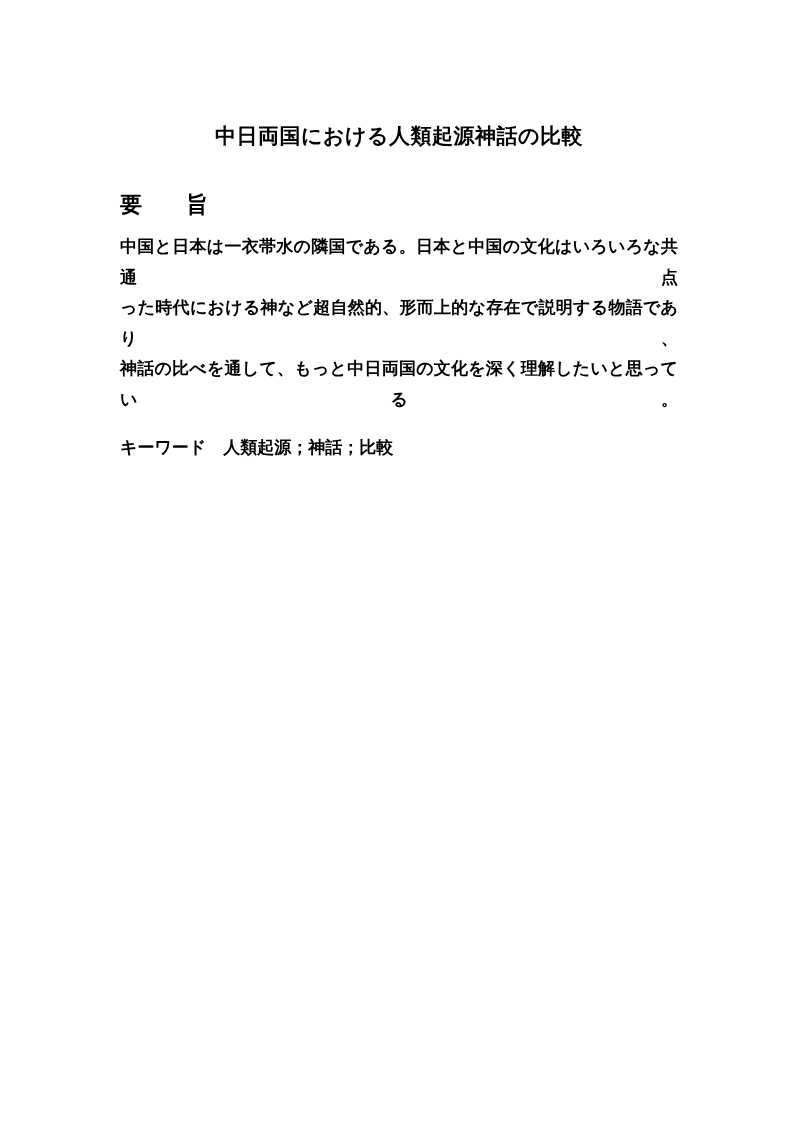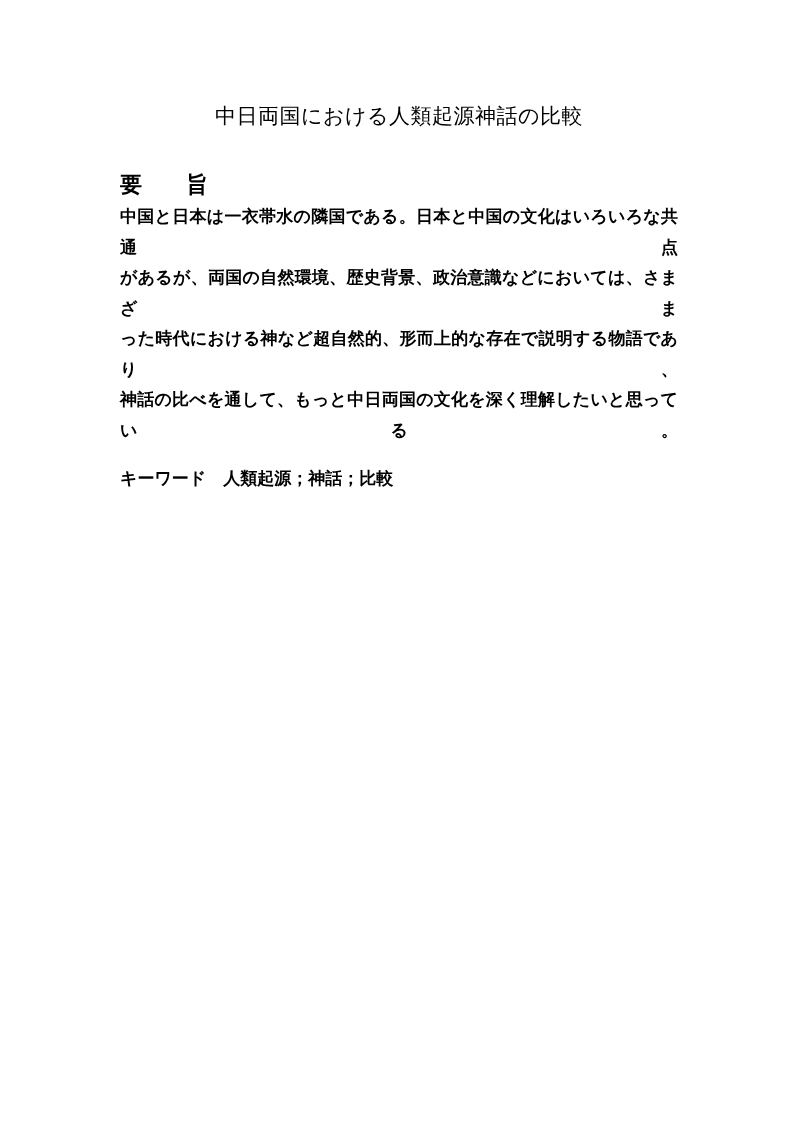--- a/index.html
+++ b/index.html
@@ -17,34 +17,35 @@
   }
   .page {
     box-sizing: border-box;
     width: 793px;
     height: 1122px;
     padding: 103px 115px 0 120px;
     background: #ffffff;
   }
   .doc-title {
     font-size: 21px;
-    font-weight: normal;
+    font-weight: bold;
     line-height: 27px;
     text-align: center;
     letter-spacing: 0.5px;
     white-space: nowrap;
+    margin-top: 20px;
   }
   .abstract-heading {
     margin-top: 44px;
     font-size: 22px;
     font-weight: bold;
     line-height: 22px;
   }
   .abstract-body {
-    margin-top: 6px;
+    margin-top: 16px;
   }
   .jline {
     font-size: 17px;
     font-weight: bold;
     line-height: 30.5px;
     text-align: justify;
     text-align-last: justify;
     text-justify: inter-character;
   }
   .keywords-line {
@@ -59,20 +60,19 @@
 <body>
 
 <div class="page">
 
   <div class="doc-title">中日両国における人類起源神話の比較</div>
 
   <div class="abstract-heading">要　　旨</div>
 
   <div class="abstract-body">
     <div class="jline">中国と日本は一衣帯水の隣国である。日本と中国の文化はいろいろな共通点</div>
-    <div class="jline">があるが、両国の自然環境、歴史背景、政治意識などにおいては、さまざま</div>
     <div class="jline">った時代における神など超自然的、形而上的な存在で説明する物語であり、</div>
     <div class="jline">神話の比べを通して、もっと中日両国の文化を深く理解したいと思っている。</div>
   </div>
 
   <div class="keywords-line">キーワード　人類起源；神話；比較</div>
 
 </div>
 
 </body></html>

